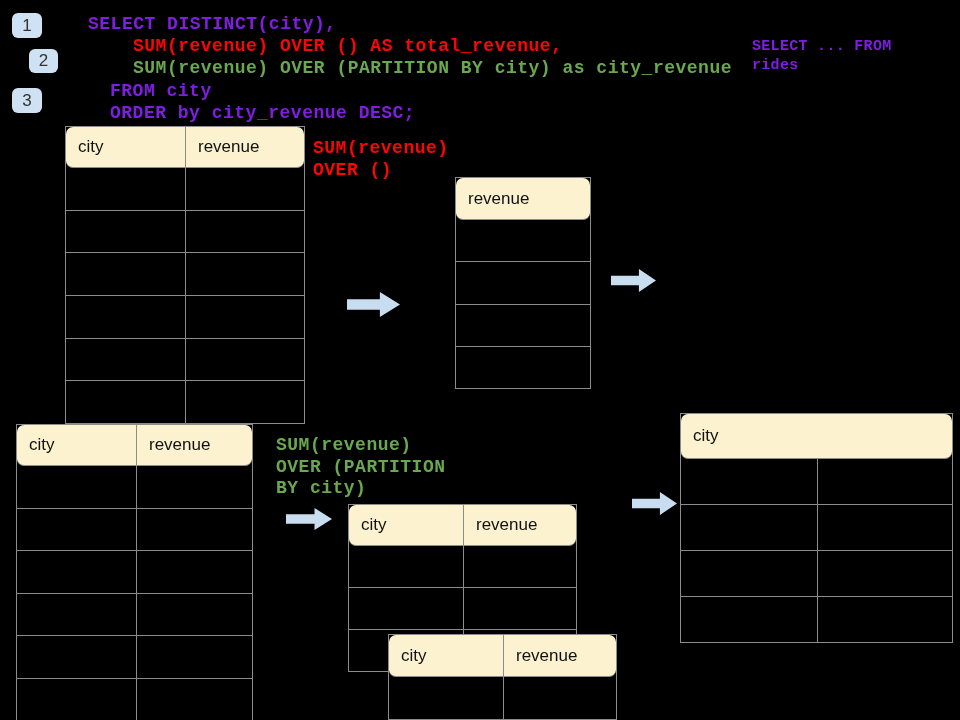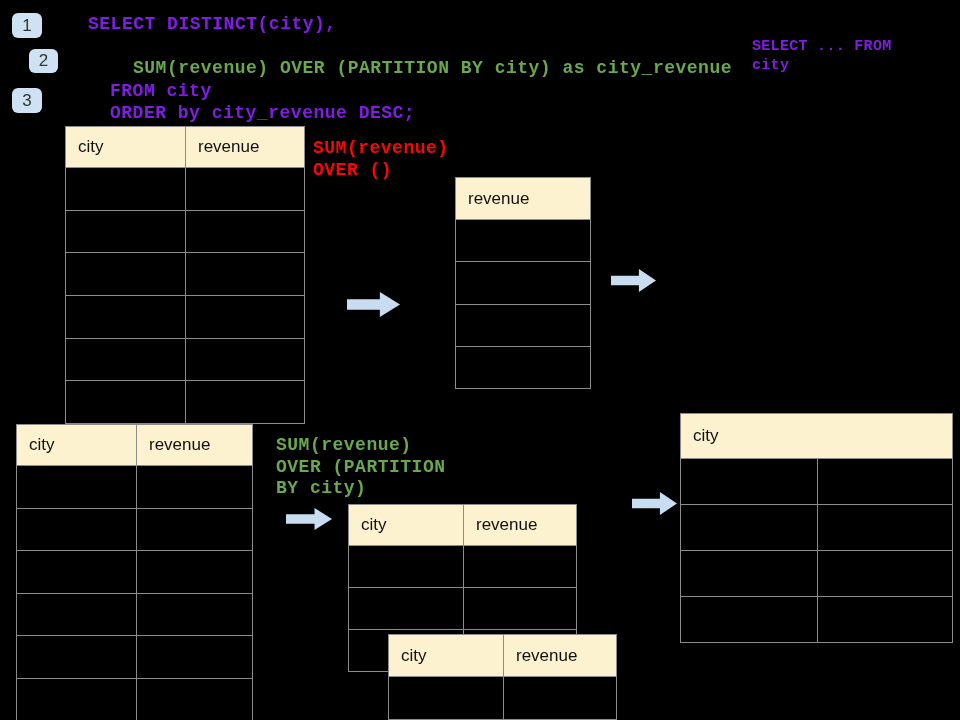--- a/index.html
+++ b/index.html
@@ -32,21 +32,21 @@
     font-size:17px;
   }
   
   .tbl{
     position:absolute;
     border:1px solid var(--table-border-gray,#8C8C8C);
     box-sizing:border-box;
   }
   .t-row{display:flex;border-bottom:1px solid var(--table-border-gray,#8C8C8C);height:var(--rh,41px);}
   .t-row:last-child{border-bottom:none;}
-  .t-row.t-head{background:var(--table-header-cream,#FDF2CF);height:var(--hh,40px);}
+  .t-row.t-head{background:var(--table-header-cream,#FDF2CF);height:var(--hh,40px);border-radius:7px;}
   .t-cell{
     flex:1 1 auto;
     border-right:1px solid var(--table-border-gray,#8C8C8C);
     display:flex;align-items:center;
     padding-left:12px;
     box-sizing:border-box;
     font-size:17px;color:#111;
     overflow:hidden;
   }
   .t-cell:last-child{border-right:none;}
@@ -58,26 +58,27 @@
 </head>
 <body>
 
 <div class="canvas">
 
   <div class="badge" style="left:12px;top:13px;width:30px;height:25px;">1</div>
   <div class="badge" style="left:29px;top:49px;width:29px;height:24px;">2</div>
   <div class="badge" style="left:12px;top:88px;width:30px;height:25px;">3</div>
 
   <div class="code purple" style="left:88px;top:13px;">SELECT DISTINCT(city),</div>
+  <div class="code red" style="left:133px;top:35px;">SUM(revenue) OVER () AS total_revenue,</div>
   <div class="code green" style="left:133px;top:57px;">SUM(revenue) OVER (PARTITION BY city) as city_revenue</div>
   <div class="code purple" style="left:110px;top:80px;">FROM city</div>
   <div class="code purple" style="left:110px;top:102px;">ORDER by city_revenue DESC;</div>
 
   <div class="code small purple" style="left:752px;top:37px;">SELECT ... FROM
-city</div>
+rides</div>
 
   <div class="code red" style="left:313px;top:138px;line-height:21.5px;">SUM(revenue)
 OVER ()</div>
 
   <div class="code green" style="left:276px;top:435px;line-height:21.5px;">SUM(revenue)
 OVER (PARTITION
 BY city)</div>
 
   <div class="tbl" style="left:65px;top:126px;width:240px;--hh:40px;--rh:41.65px;--c1:120px;">
       <div class="t-row t-head">

